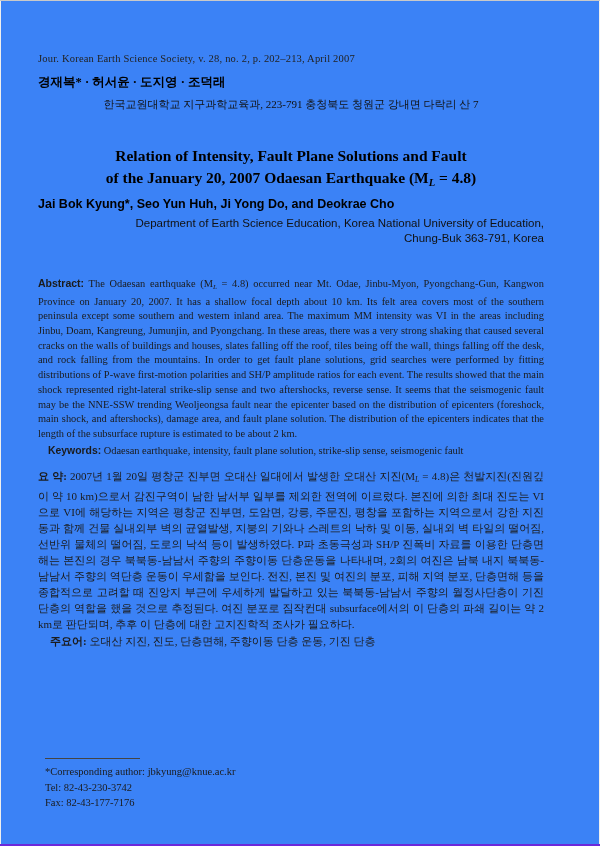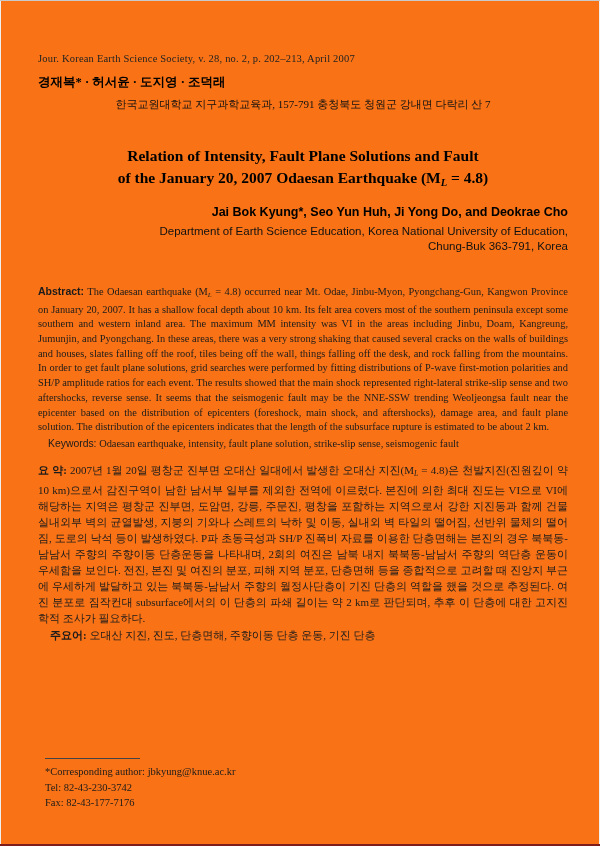--- a/index.html
+++ b/index.html
@@ -2,27 +2,27 @@
 <html><head>
 <meta charset="utf-8">
 <style>
   * { margin: 0; padding: 0; box-sizing: border-box; }
   html, body { background: #ffffff; }
   body { width: 600px; }
   .page {
     position: relative;
     width: 600px;
     height: 846px;
-    background: #f97316;
+    background: #3b82f6;
     overflow: hidden;
     color: #1b1b1b;
     border-top: 1px solid #c9c9c9;
-    border-bottom: 2px solid #7f1d1d;
+    border-bottom: 2px solid #6d28d9;
     box-shadow: inset 1px 0 0 #efefef, inset -1px 0 0 #efefef;
-    padding: 52px 32px 0 38px;
+    padding: 52px 56px 0 38px;
     font-family: "Liberation Serif", serif;
   }
   .journal-line {
     font-size: 10.5px;
     letter-spacing: 0.2px;
     color: #222;
   }
   .kr-title {
     margin-top: 30px;
     text-align: center;
@@ -47,22 +47,22 @@
   }
   .en-title {
     margin-top: 33px;
     text-align: center;
     font-weight: bold;
     font-size: 15.5px;
     line-height: 22px;
     color: #000;
   }
   .en-authors {
-    margin-top: 11px;
-    text-align: right;
+    margin-top: 3px;
+    text-align: left;
     font-family: "Liberation Sans", sans-serif;
     font-weight: bold;
     font-size: 12.5px;
     color: #000;
   }
   .en-affil {
     margin-top: 5px;
     text-align: right;
     font-family: "Liberation Sans", sans-serif;
     font-size: 11.5px;
@@ -80,21 +80,21 @@
     font-family: "Liberation Sans", sans-serif;
     font-weight: bold;
     font-size: 10.5px;
   }
   .keywords {
     margin-top: 2px;
     padding-left: 10px;
     font-size: 10.4px;
     line-height: 14.7px;
   }
-  .kw-label { font-family: "Liberation Sans", sans-serif; }
+  .kw-label { font-family: "Liberation Sans", sans-serif; font-weight: bold; }
   .kr-abstract {
     margin-top: 10px;
     text-align: justify;
     font-size: 11px;
     line-height: 16px;
     color: #1b1b1b;
   }
   .kr-abs-label { font-weight: bold; }
   .kr-keywords {
     margin-top: 1px;
@@ -124,21 +124,21 @@
 </style>
 </head>
 <body>
 
 <div class="page">
 
   <div class="journal-line">Jour. Korean Earth Science Society, v. 28, no. 2, p. 202–213, April 2007</div>
 
 
   <div class="kr-authors">경재복* · 허서윤 · 도지영 · 조덕래</div>
-  <div class="kr-affil">한국교원대학교 지구과학교육과, 157-791 충청북도 청원군 강내면 다락리 산 7</div>
+  <div class="kr-affil">한국교원대학교 지구과학교육과, 223-791 충청북도 청원군 강내면 다락리 산 7</div>
 
   <div class="en-title">
     <div>Relation of Intensity, Fault Plane Solutions and Fault</div>
     <div><span>of the January 20, 2007 Odaesan Earthquake (M</span><span class="msub">L</span><span> = 4.8)</span></div>
   </div>
 
   <div class="en-authors">Jai Bok Kyung*, Seo Yun Huh, Ji Yong Do, and Deokrae Cho</div>
   <div class="en-affil">
     <div>Department of Earth Science Education, Korea National University of Education,</div>
     <div>Chung-Buk 363-791, Korea</div>

